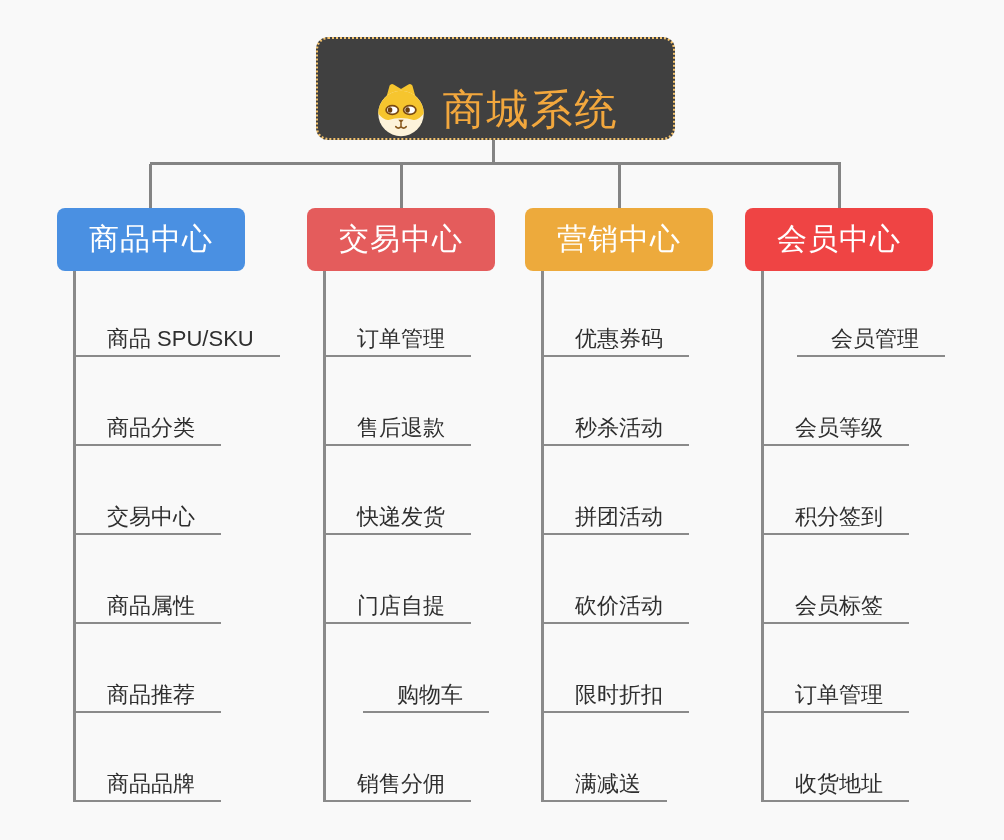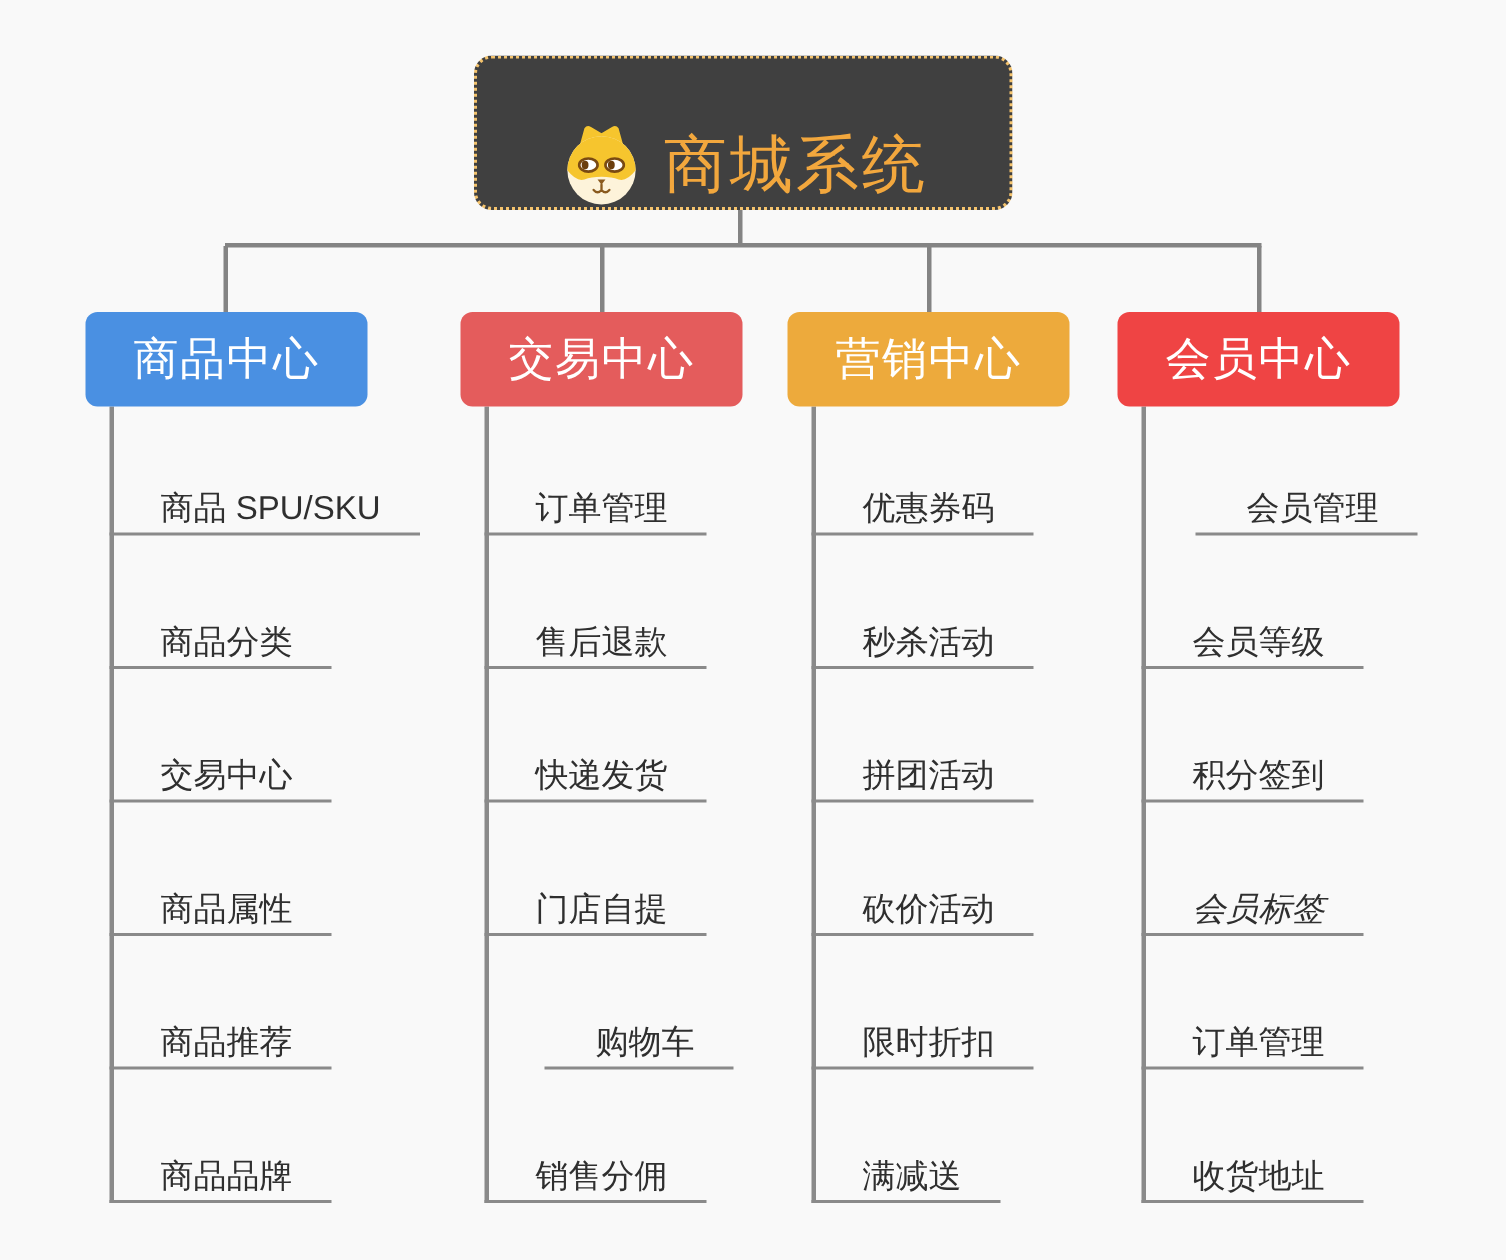--- a/index.html
+++ b/index.html
@@ -144,19 +144,19 @@
 
   <div class="branch b4">
     <div class="branch-node" style="background: #ef4444;">
       <span class="branch-label">会员中心</span>
     </div>
     <div class="branch-line"></div>
     <div class="branch-items">
         <div class="child-item" style="top: 115px; margin-left: 36px;">会员管理</div>
         <div class="child-item" style="top: 204px;">会员等级</div>
         <div class="child-item" style="top: 293px;">积分签到</div>
-        <div class="child-item" style="top: 382px; font-style: italic;">会员标签</div>
+        <div class="child-item" style="top: 382px;">会员标签</div>
         <div class="child-item" style="top: 471px;">订单管理</div>
         <div class="child-item" style="top: 560px;">收货地址</div>
       </div>
   </div>
 
 </div>
 
 </body></html>

